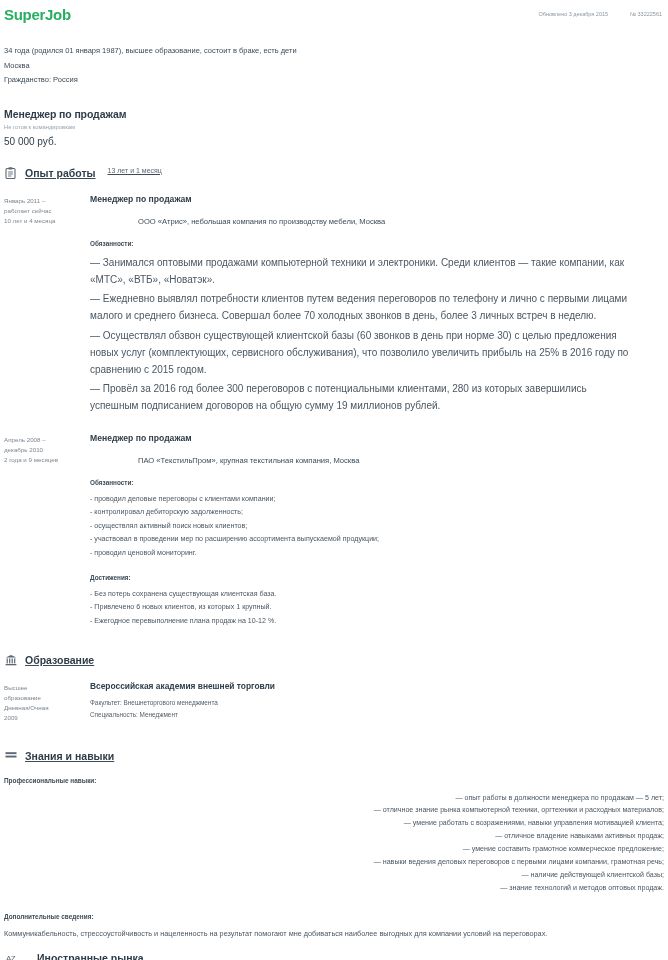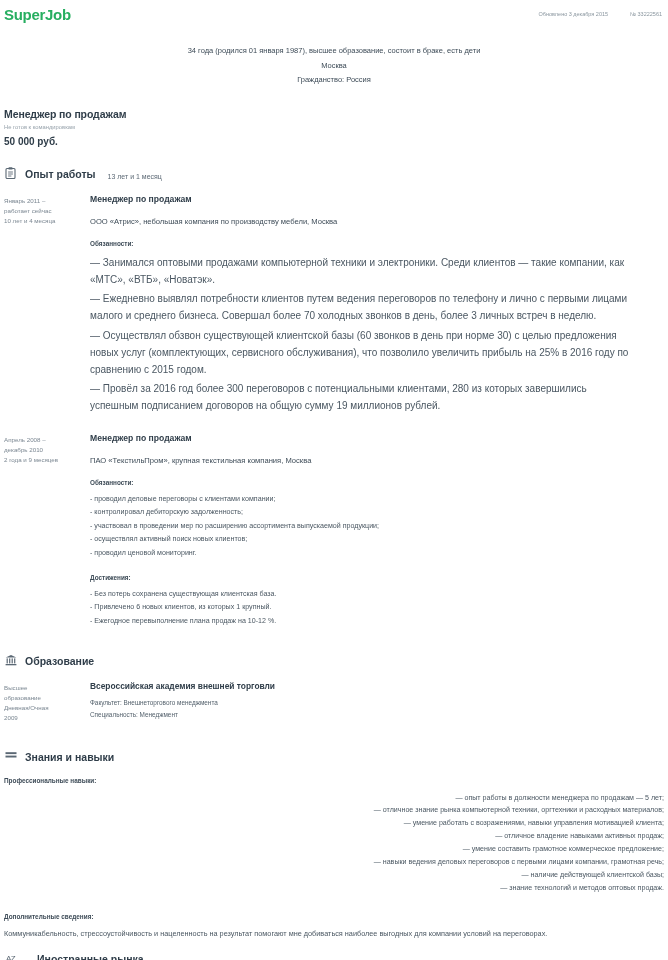--- a/index.html
+++ b/index.html
@@ -45,49 +45,49 @@
     padding-top: 4px;
     padding-right: 2px;
   }
 
   
   .personal {
     margin-top: 22px;
     font-size: 7.5px;
     color: #3d4b57;
     line-height: 1.95;
-    text-align: center;
   }
 
   
   .position-block { margin-top: 20px; }
   .position-title {
     font-size: 10.5px;
     font-weight: bold;
     color: #2f3d49;
     letter-spacing: -0.1px;
   }
   .position-note {
     font-size: 5.8px;
     color: #97a2ab;
     margin-top: 4px;
   }
   .salary {
     font-size: 10px;
-    font-weight: bold;
+    font-weight: normal;
     color: #2f3d49;
     margin-top: 6px;
   }
 
   
   .section-head {
     display: flex;
-    align-items: flex-end;
+    align-items: flex-start;
     gap: 8px;
     margin-top: 20px;
+    text-decoration: underline;
   }
   .section-icon {
     width: 13px;
     height: 13px;
     display: flex;
     align-items: center;
     justify-content: center;
     color: #5b6874;
     flex: 0 0 13px;
   }
@@ -123,20 +123,21 @@
   }
   .job-title {
     font-size: 8.6px;
     font-weight: bold;
     color: #2f3d49;
   }
   .company {
     font-size: 7.6px;
     color: #3d4b57;
     margin-top: 13px;
+    margin-left: 48px;
   }
   .block-label {
     font-size: 6.4px;
     font-weight: bold;
     color: #3d4b57;
     margin-top: 14px;
   }
   .para {
     font-size: 10px;
     color: #4a5762;
@@ -272,22 +273,22 @@
       <div>декабрь 2010</div>
       <div>2 года и 9 месяцев</div>
     </div>
     <div class="row-right">
       <div class="job-title">Менеджер по продажам</div>
       <div class="company">ПАО «ТекстильПром», крупная текстильная компания, Москва</div>
       <div class="block-label">Обязанности:</div>
       <div class="bullets">
         <div class="list-line">- проводил деловые переговоры с клиентами компании;</div>
         <div class="list-line">- контролировал дебиторскую задолженность;</div>
+        <div class="list-line">- осуществлял активный поиск новых клиентов;</div>
         <div class="list-line">- участвовал в проведении мер по расширению ассортимента выпускаемой продукции;</div>
-        <div class="list-line">- осуществлял активный поиск новых клиентов;</div>
         <div class="list-line">- проводил ценовой мониторинг.</div>
       </div>
       <div class="block-label">Достижения:</div>
       <div class="bullets">
         <div class="list-line">- Без потерь сохранена существующая клиентская база.</div>
         <div class="list-line">- Привлечено 6 новых клиентов, из которых 1 крупный.</div>
         <div class="list-line">- Ежегодное перевыполнение плана продаж на 10-12 %.</div>
       </div>
     </div>
   </div>

